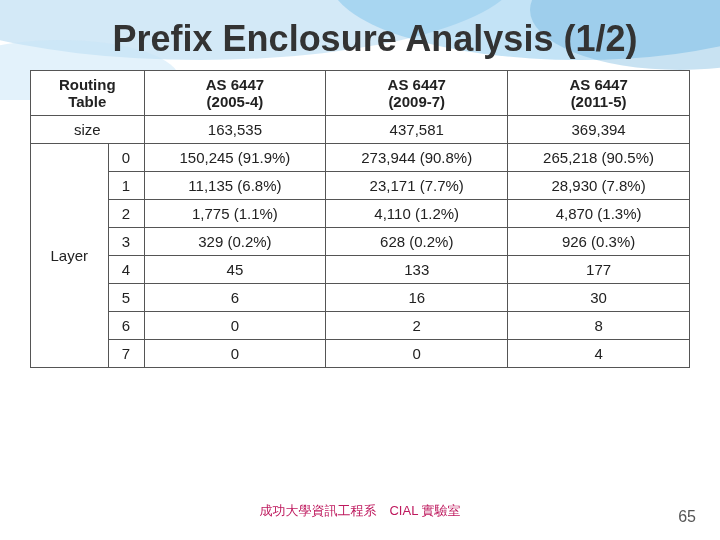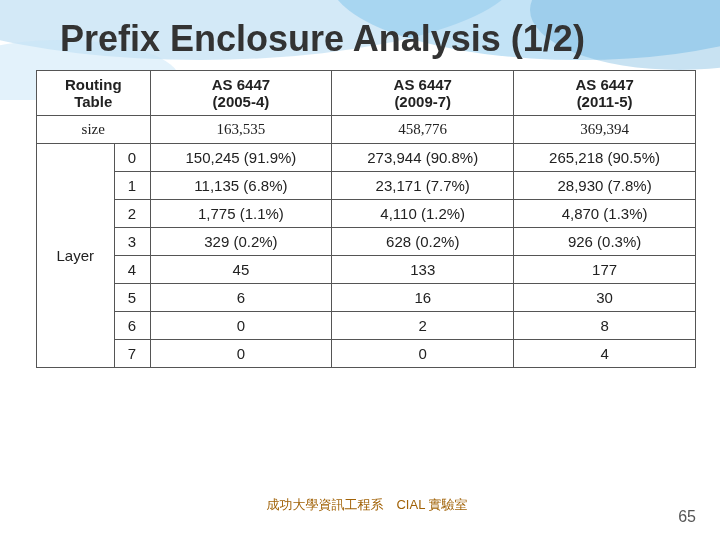--- a/index.html
+++ b/index.html
@@ -28,62 +28,60 @@
       top: 0; left: 0;
     }
 
     .page-title {
       position: relative;
       z-index: 1;
       font-size: 36px;
       font-weight: bold;
       color: #333;
       padding: 18px 30px 10px 60px;
+      text-align: center;
     }
 
     .content-area {
       position: relative;
       z-index: 1;
       padding: 0 30px 10px 30px;
     }
 
     table {
       width: 100%;
       border-collapse: collapse;
       font-size: 15px;
       color: #222;
-      margin-left: 6px;
     }
 
     th, td {
       border: 1px solid #555;
       text-align: center;
       padding: 5px 8px;
       vertical-align: middle;
     }
 
     .header-row th {
       font-weight: bold;
       background: #fff;
     }
 
     .size-row td {
       font-weight: normal;
-      font-family: Liberation Serif, serif;
     }
 
     .footer-text {
       position: absolute;
-      bottom: 26px;
+      bottom: 20px;
       left: 50%;
       transform: translateX(-50%);
       font-size: 13px;
-      color: #a16207;
+      color: #be185d;
       white-space: nowrap;
-      margin-left: 7px;
     }
 
     .page-number {
       position: absolute;
       bottom: 14px;
       right: 24px;
       font-size: 16px;
       color: #555;
     }
   </style>
@@ -119,21 +117,21 @@
         <th>
           <span style="white-space:pre-line;">AS 6447<br>(2011-5)</span>
         </th>
       </tr>
     </thead>
     <tbody>
 
       <tr class="size-row">
         <td colspan="2">size</td>
         <td>163,535</td>
-        <td>458,776</td>
+        <td>437,581</td>
         <td>369,394</td>
       </tr>
 
       <tr>
         <td rowspan="8">Layer</td>
         <td>0</td>
         <td>150,245 (91.9%)</td>
         <td>273,944 (90.8%)</td>
         <td>265,218 (90.5%)</td>
       </tr>

